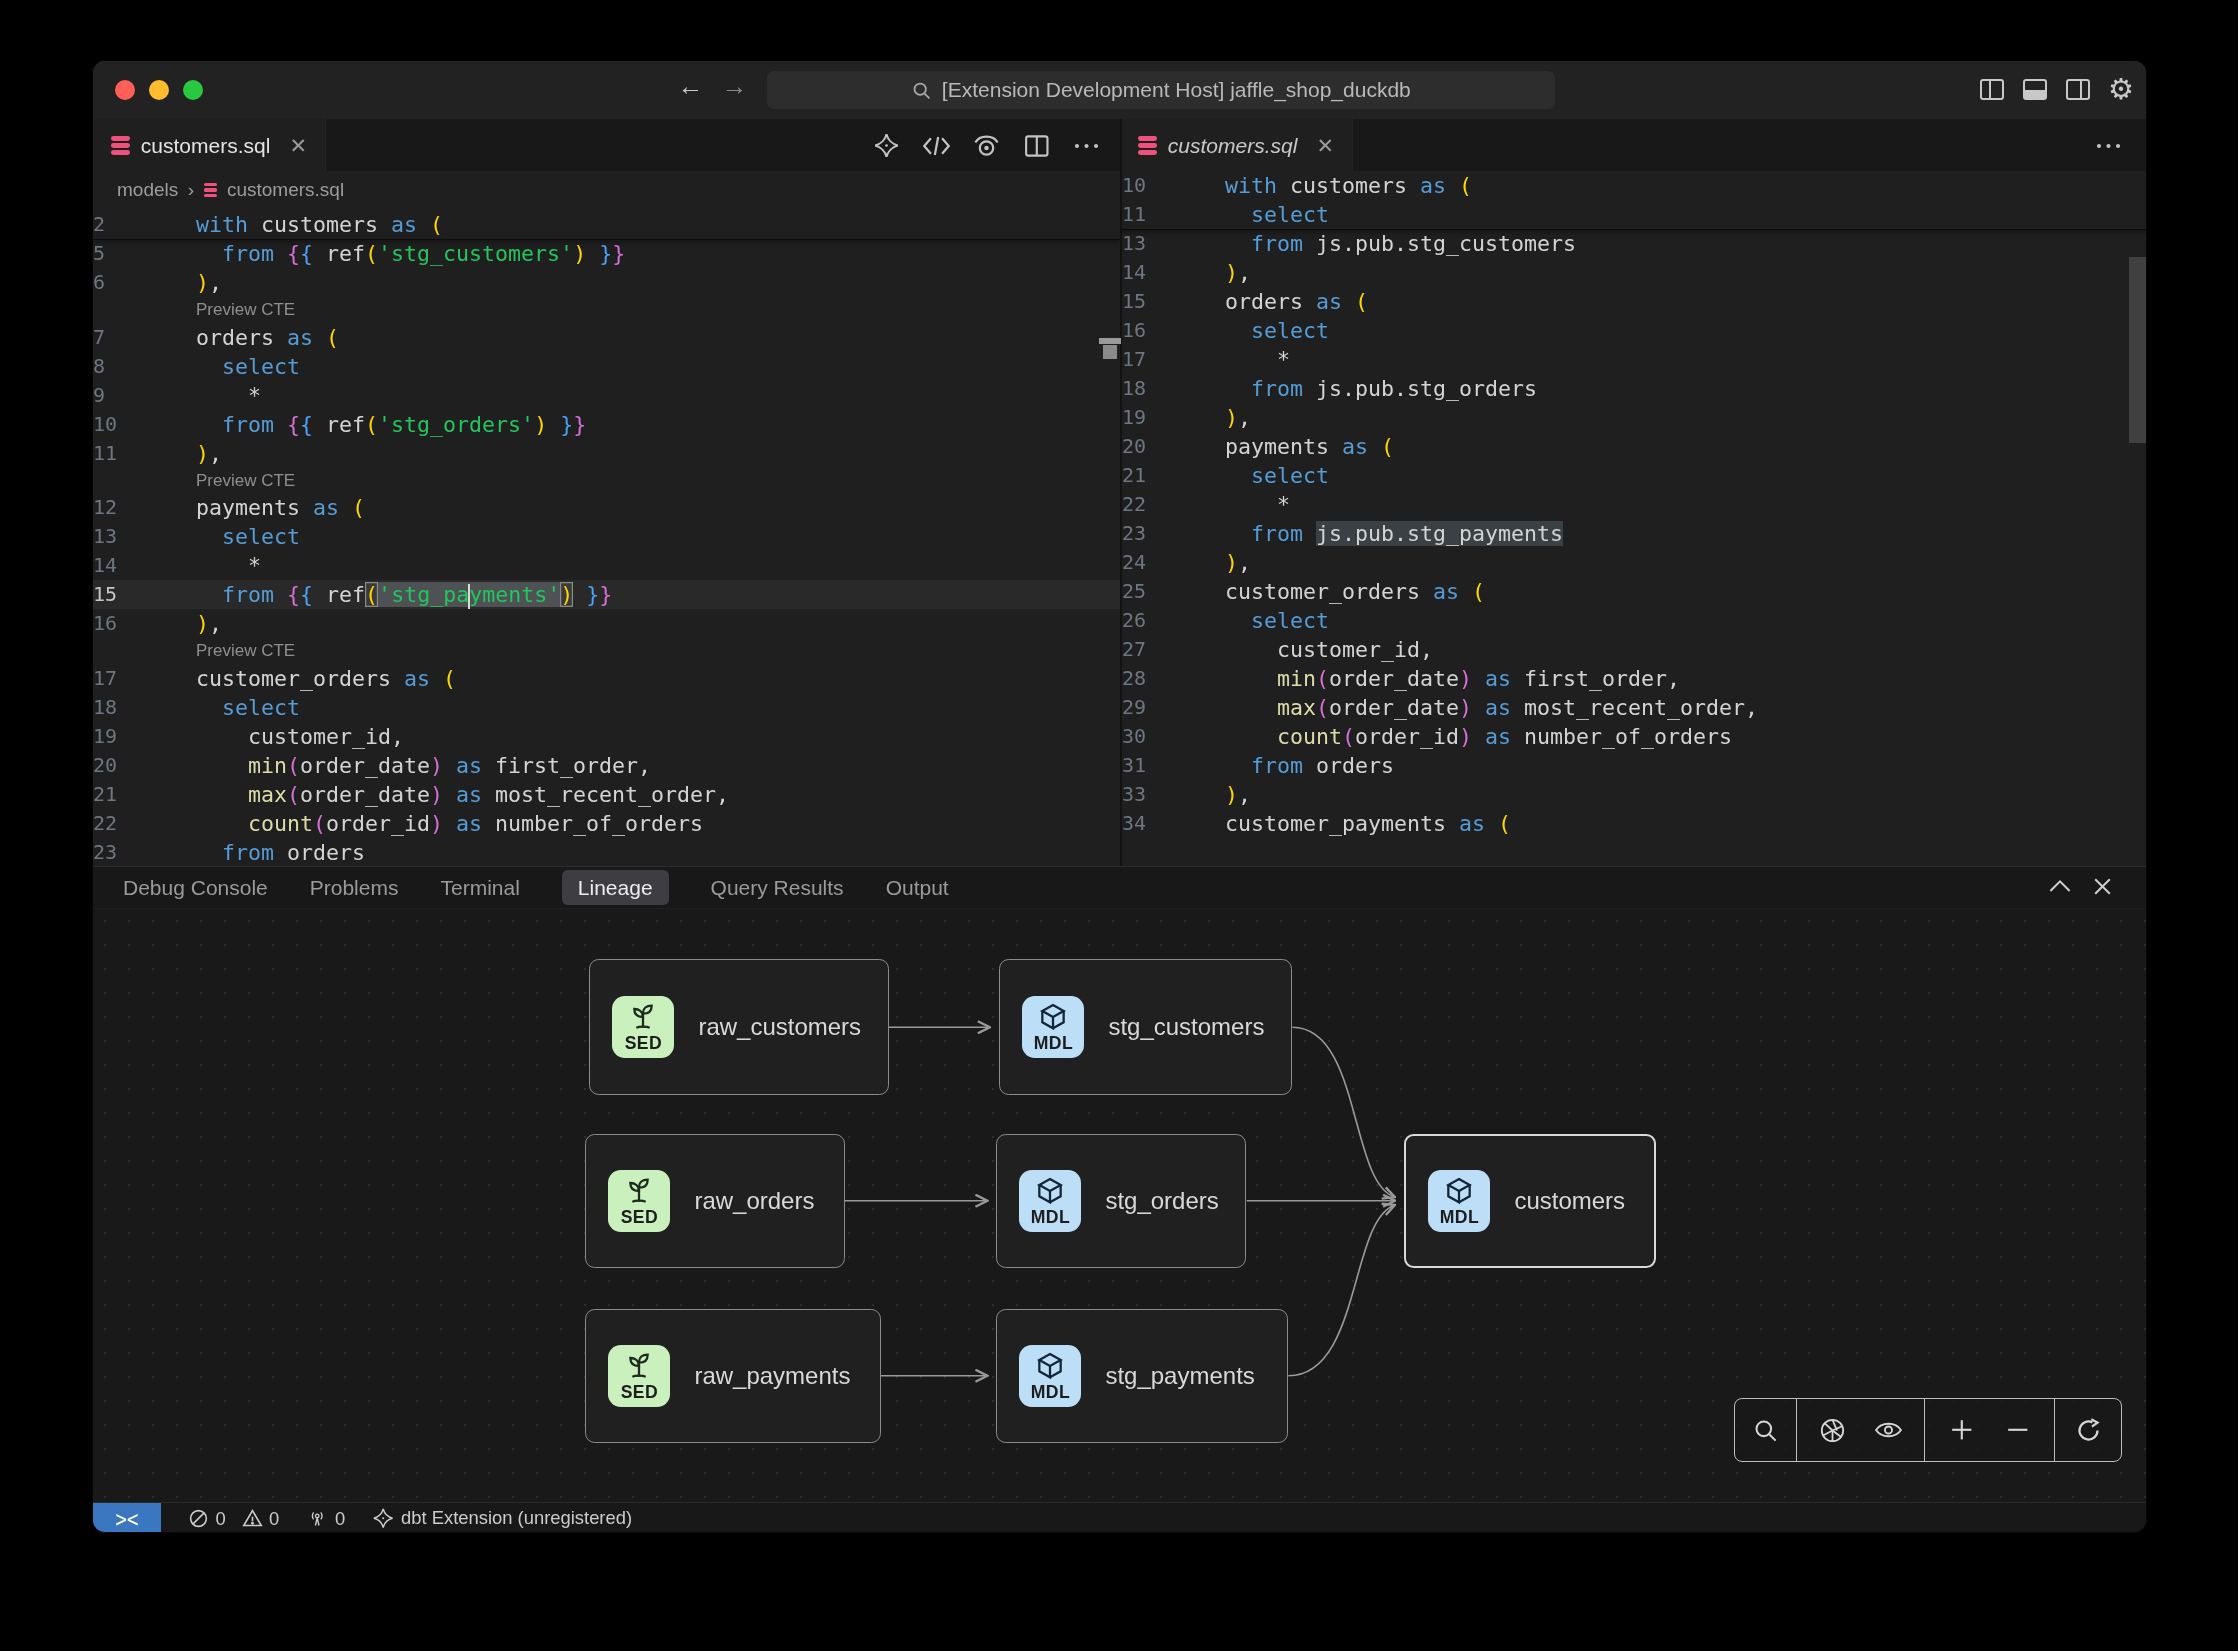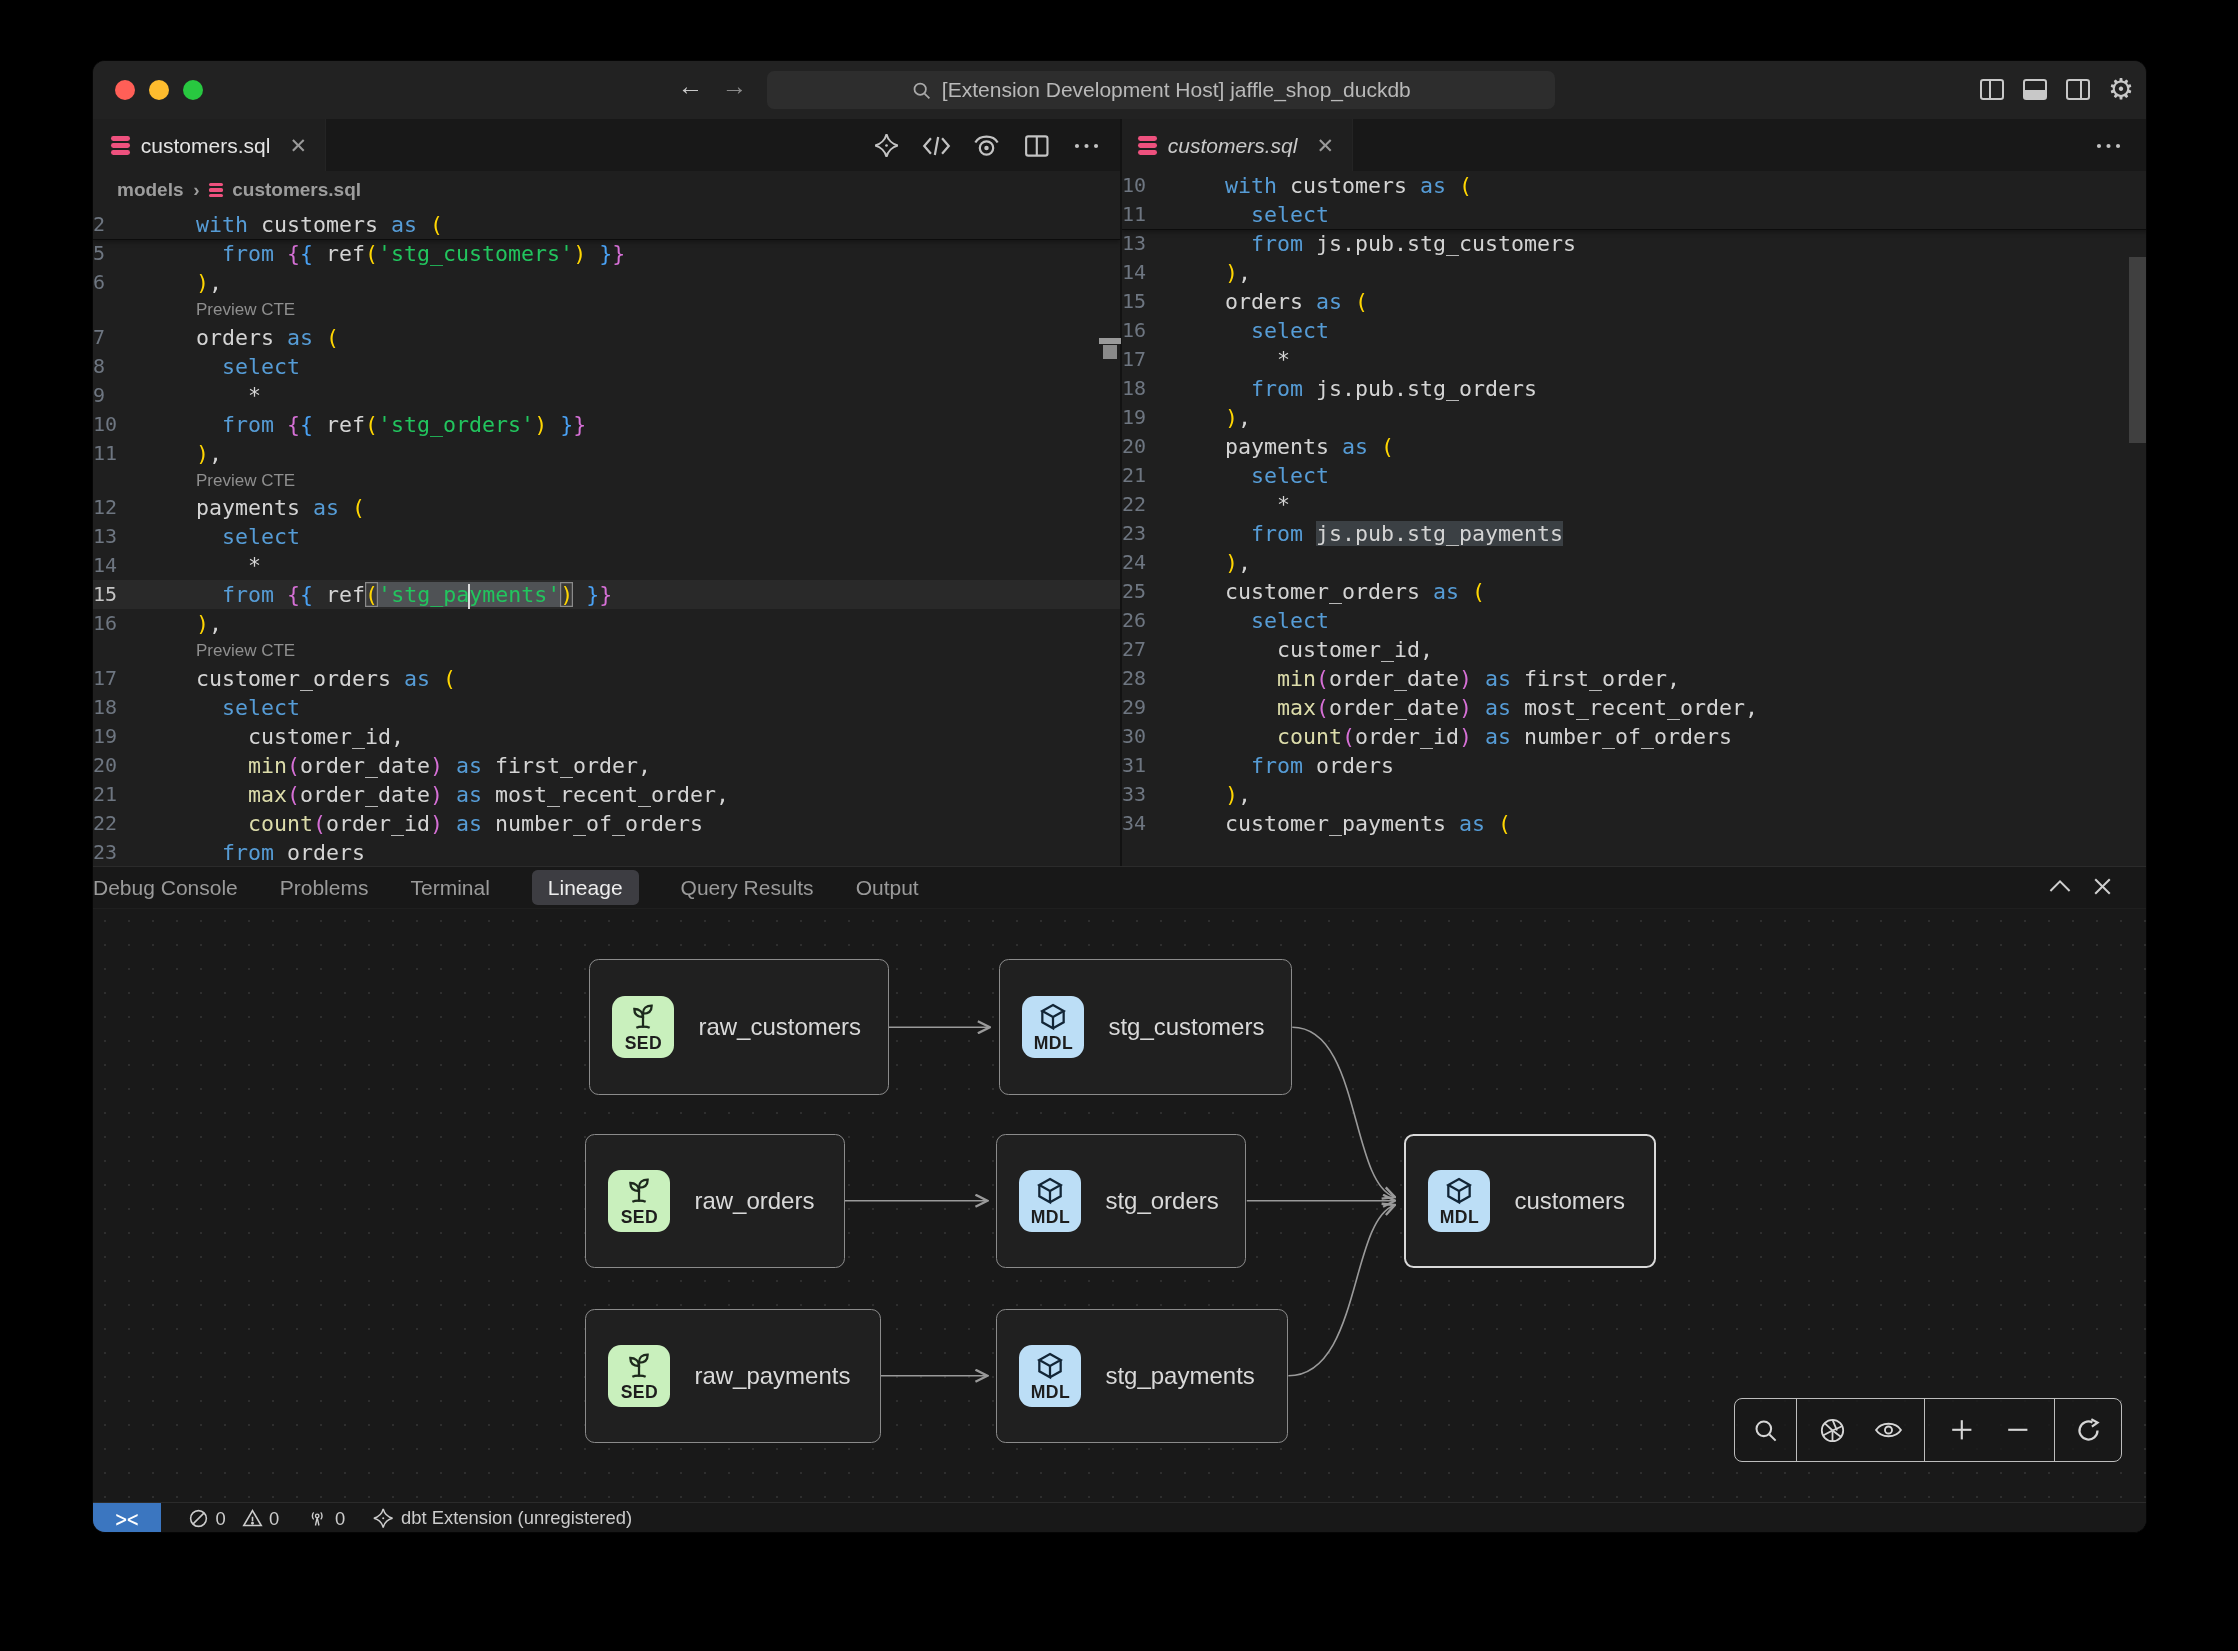--- a/index.html
+++ b/index.html
@@ -31,21 +31,21 @@
   .tab-label { font-size:21px; color:#e4e4e4; }
   .tab-label.preview { font-style:italic; color:#c9c9c9; }
   .tab-close { color:#9a9a9a; font-size:21px; margin-left:8px; }
   .dbicon { display:flex; flex-direction:column; gap:2.4px; }
   .dbicon i { display:block; width:19px; height:4.8px; border-radius:2.4px; background:#ee517e; }
   .dbicon.mini i { width:13.6px; height:3.2px; border-radius:1.6px; }
   .editor-actions { position:absolute; top:0; height:53px; display:flex; align-items:center; gap:21px; color:#c3c3c3; }
 
   
   .breadcrumbs { position:absolute; left:0; top:110px; width:1027px; height:38px; background:#1f1f1f;
-                 display:flex; align-items:center; padding-left:24px; gap:9.6px; font-size:19px; color:#9d9d9d;font-weight:bold; }
+                 display:flex; align-items:center; padding-left:24px; gap:9.6px; font-size:19px; color:#9d9d9d; }
 
   
   .editor { position:absolute; background:#1f1f1f; overflow:hidden; font-family:"DejaVu Sans Mono",monospace; }
   .row { position:relative; height:29px; line-height:29px; }
   .row.current { background:#292929; }
   .row .ln { position:absolute; left:0; top:0; width:63px; color:#6e7681; font-size:20px; }
   .row.current .ln { color:#c6c6c6; }
   .row .code { position:absolute; left:103px; top:0; white-space:pre; font-size:21.6px; color:#d4d4d4; }
   .row.lens { height:25.6px; line-height:25.6px; }
   .row.lens .code { font-size:17px; color:#8f8f8f; font-family:"Liberation Sans",sans-serif; }
@@ -58,21 +58,21 @@
   .box { box-shadow:inset 0 0 0 1.2px #8a8a8a; background:rgba(110,110,110,.25); }
   .cur { position:relative; }
   .cur::before { content:""; position:absolute; left:-1.6px; top:1.6px; height:25.6px; width:2.4px; background:#dadada; }
   .group-divider { position:absolute; left:1027px; top:58px; width:1.6px; height:748px; background:#121212; }
   .scroll-thumb { position:absolute; background:#404040; }
   .ovr-line { position:absolute; background:#9a9a9a; }
   .ovr-box  { position:absolute; background:#8a8a8a; }
 
   
   .panel-tabs { position:absolute; left:0; top:805px; width:2055px; height:42px; background:#181818;
-                border-top:0.8px solid #2b2b2b; display:flex; align-items:center; gap:42px; }
+                border-top:0.8px solid #2b2b2b; display:flex; align-items:center; padding-left:30px; gap:42px; }
   .panel-tab { font-size:21px; color:#9a9a9a; white-space:nowrap; }
   .panel-tab.active { color:#ededed; background:#3d3d42; border-radius:5.6px; padding:5.6px 16px; }
   .panel-act { position:absolute; top:8px; width:29px; height:29px; color:#cfcfcf; display:flex; align-items:center; justify-content:center; }
 
   
   .graph { position:absolute; left:0; top:848px; width:2055px; height:593px; background:#191919;
            background-image:radial-gradient(#2e2e2e 1.3px, transparent 1.4px); background-size:24px 24px; overflow:hidden; }
   .graph svg.edges { position:absolute; left:0; top:0; }
   .gnode { position:absolute; background:#202020; border:1.6px solid #8b8b8b; border-radius:9.6px;
            display:flex; align-items:center; padding-left:22.4px; gap:24px; }

